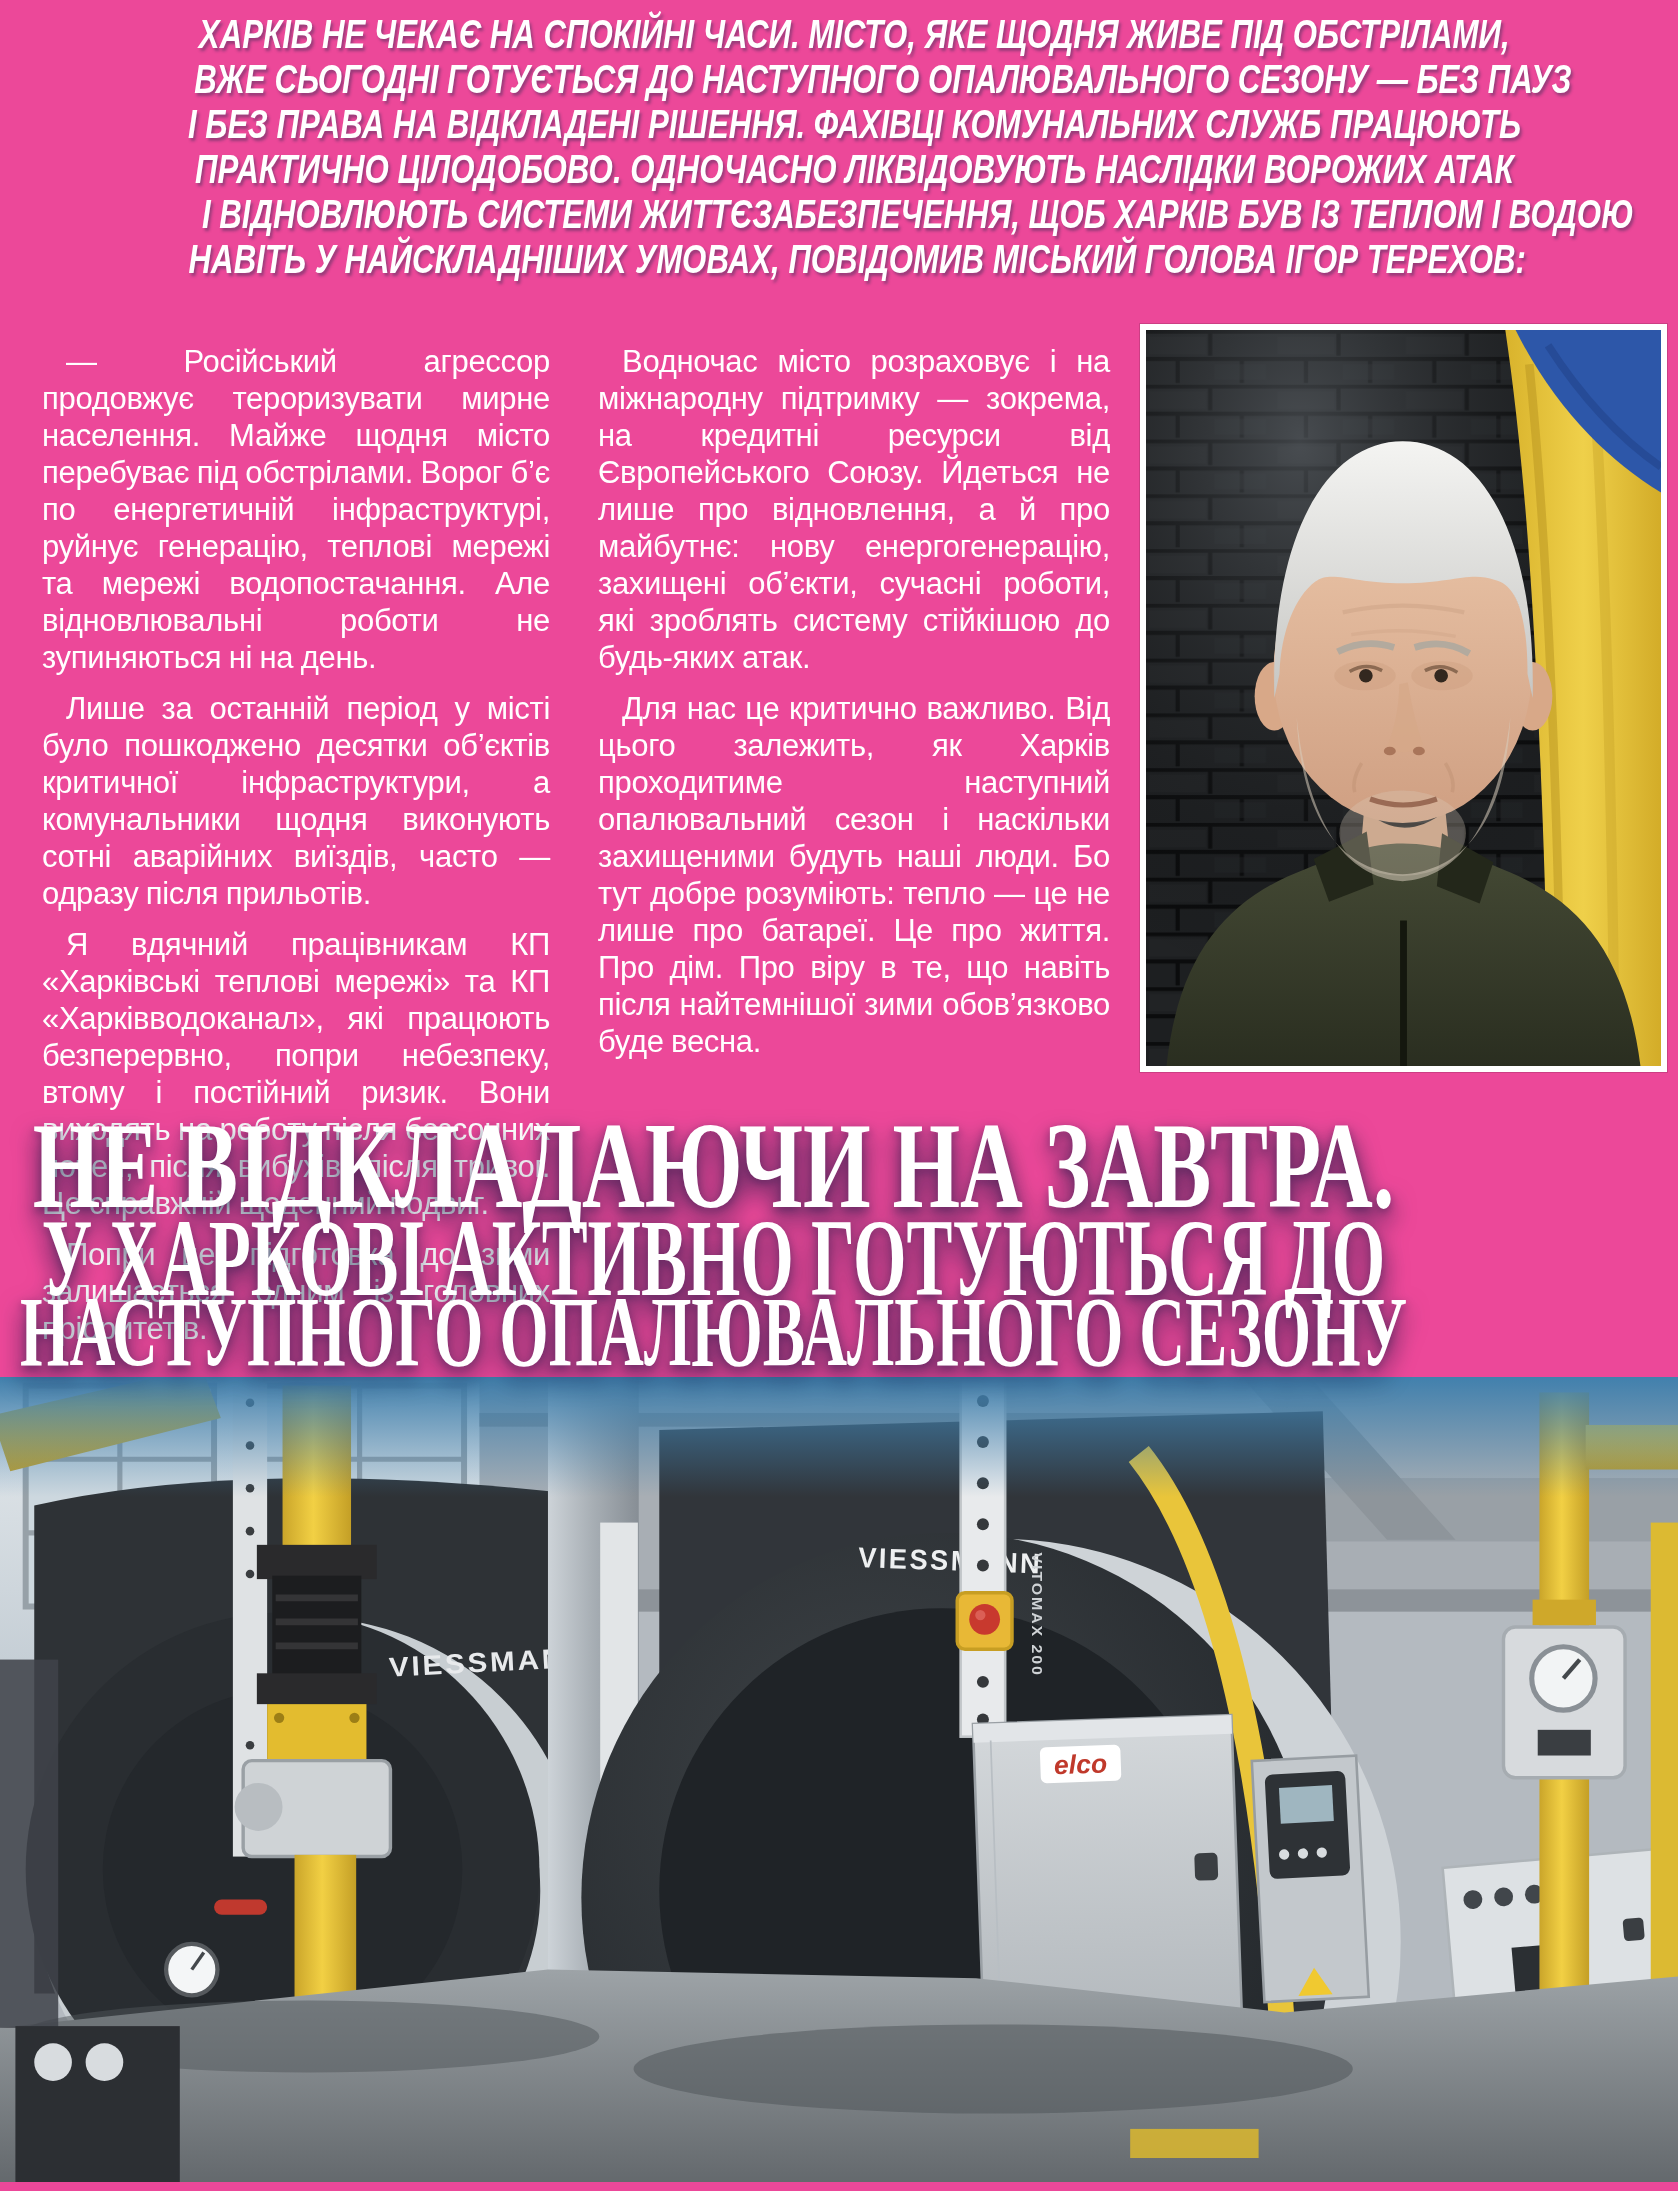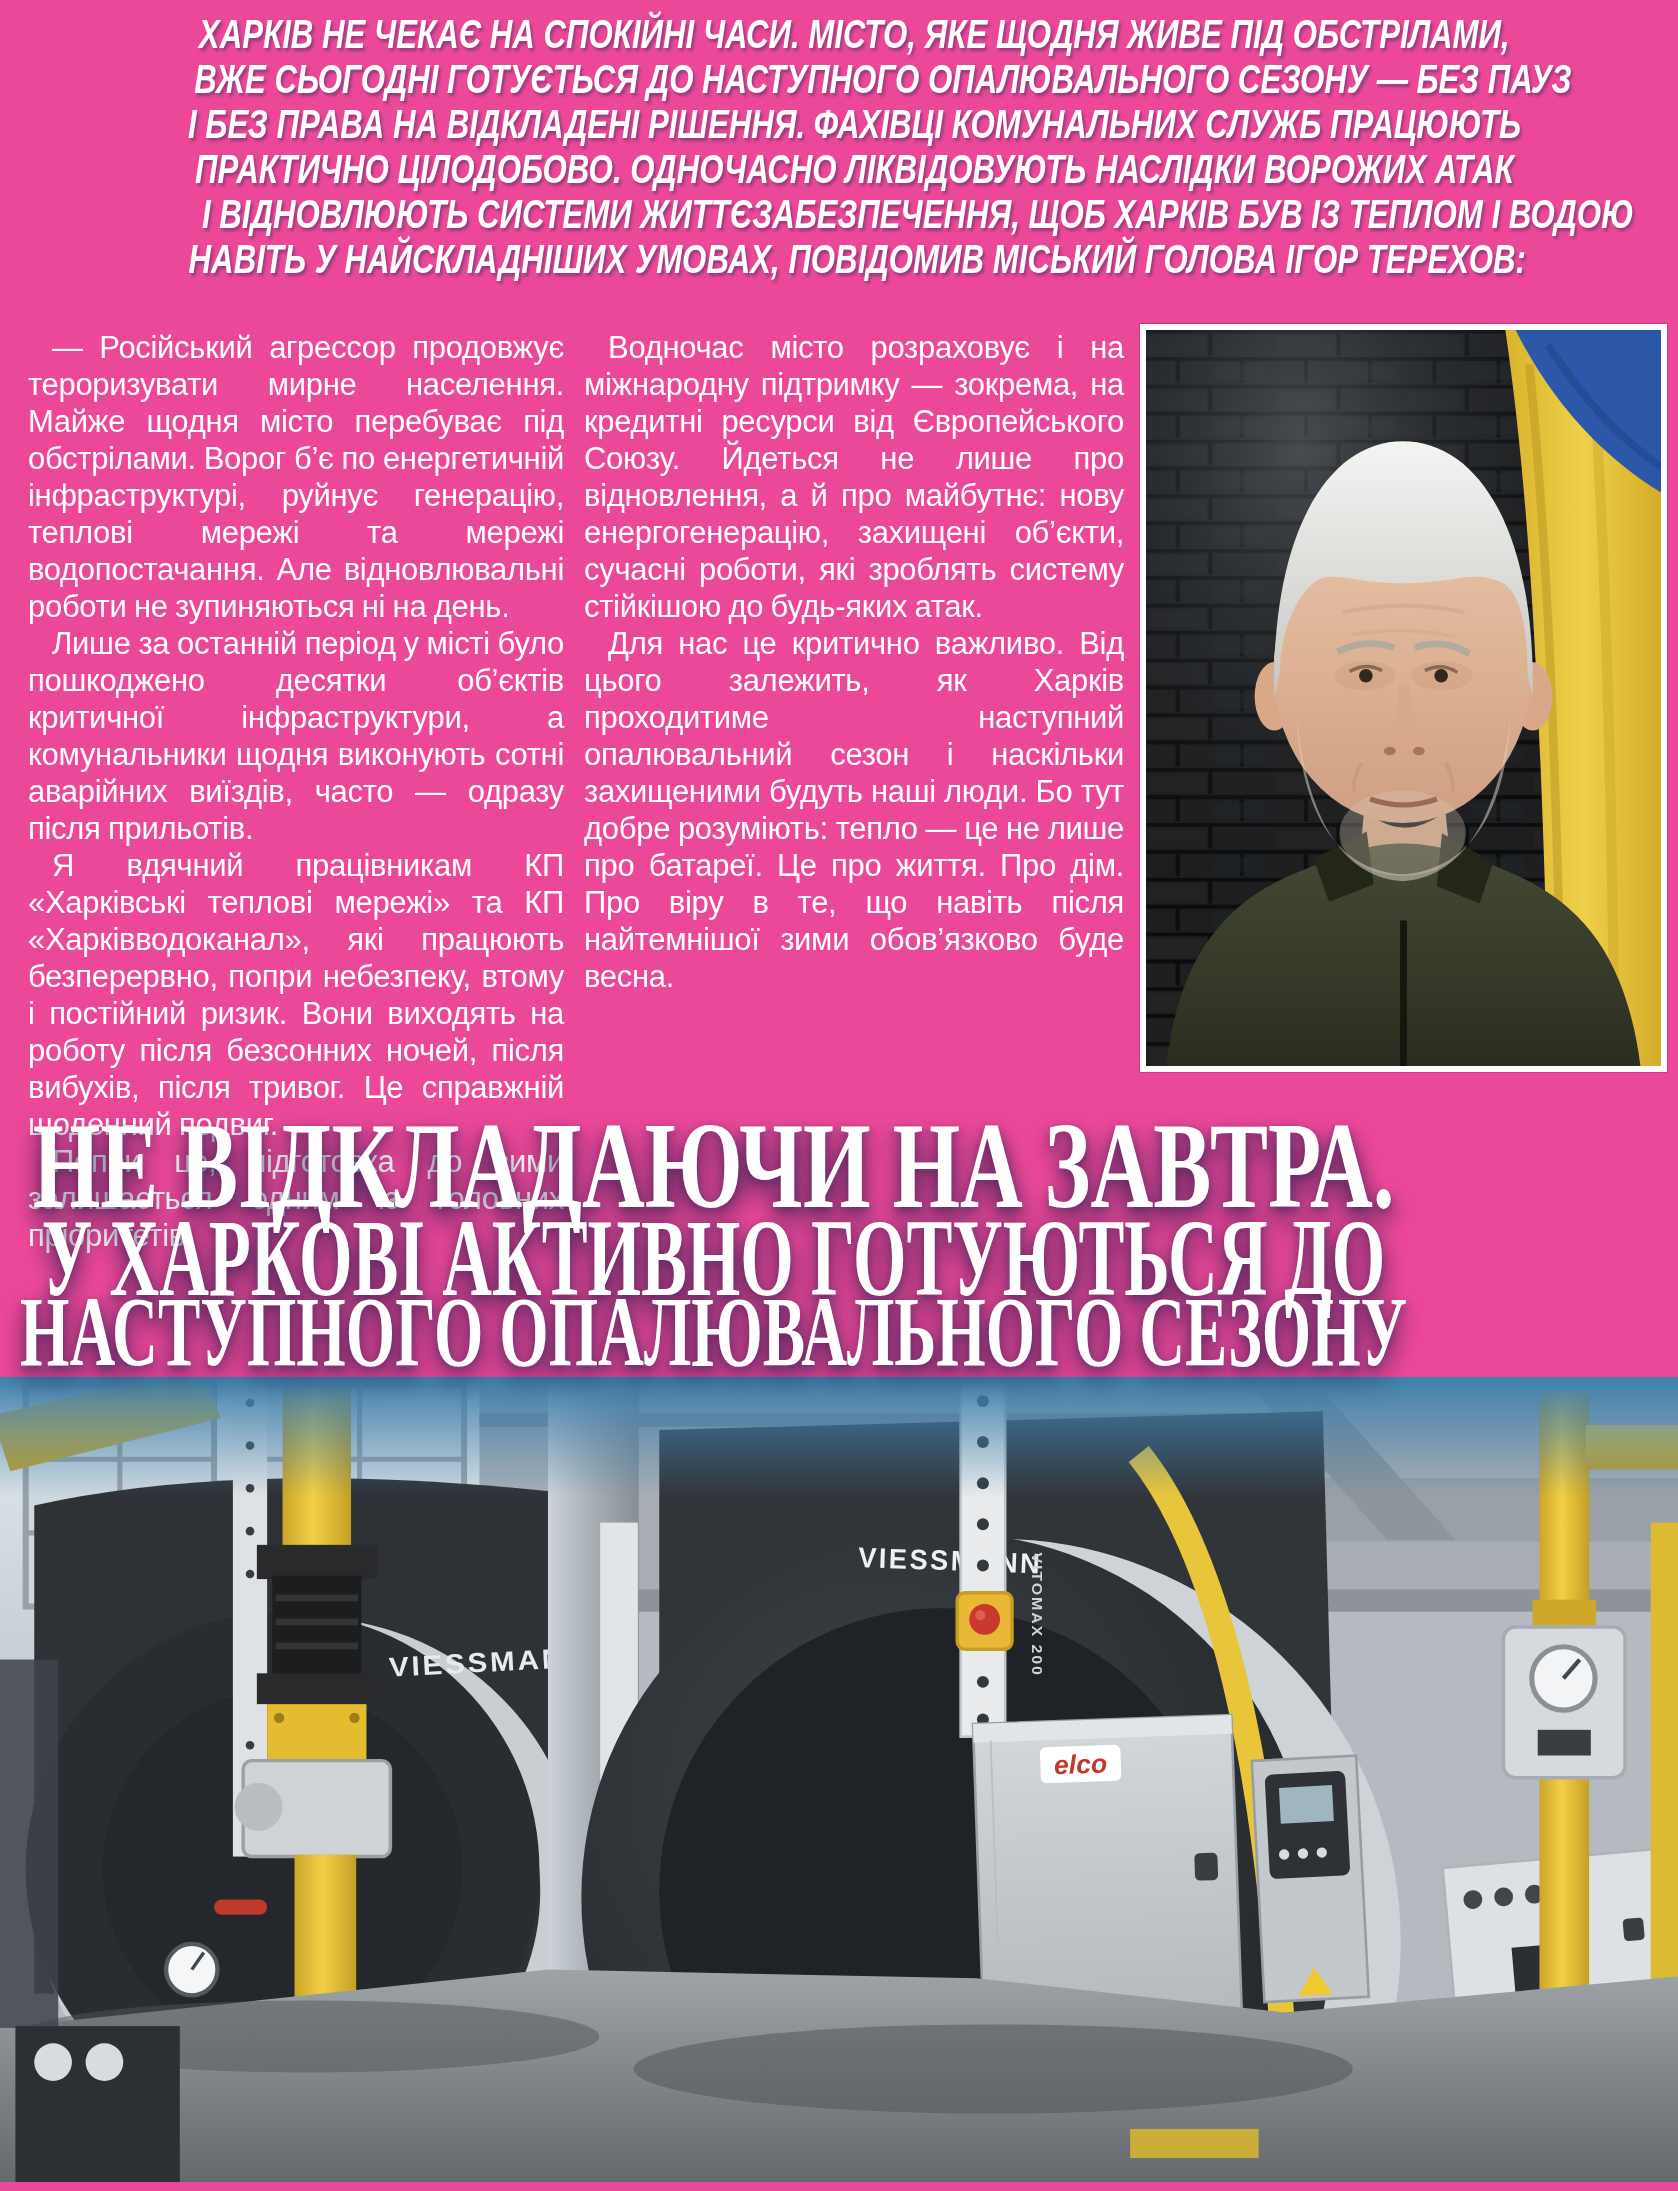--- a/index.html
+++ b/index.html
@@ -9,21 +9,21 @@
   }
   
   .lede{position:absolute;top:12px;left:0;right:0;text-align:center;color:#ffffff;
         font-weight:bold;font-style:italic;z-index:2;}
   .lede-line{height:45px;line-height:45px;font-size:40px;white-space:nowrap;
              text-shadow:2.6px 3.4px 3.4px rgba(15,40,70,.38);}
   .lede-line>span{display:inline-block;transform:scaleX(.78);transform-origin:50% 50%;}
   
   .col{position:absolute;top:329px;color:#ffffff;font-size:31px;line-height:37px;
        text-align:justify;letter-spacing:-0.3px;word-spacing:-0.9px;hyphens:auto;}
-  .col p{margin:0;text-indent:24px;}
+  .col p{margin:14px;text-indent:24px;}
   .col-left{left:28px;width:536px;}
   .col-mid{left:584px;width:540px;}
   .col-mid p.no-indent{text-indent:0;}
   
   .portrait{position:absolute;left:1140px;top:324px;width:515px;height:736px;
             border:6.8px solid #ffffff;background:#17181a;margin:0;z-index:2;
             box-shadow:0 0 0 0.9px rgba(0,0,0,.15);}
   .portrait svg{display:block;width:100%;height:100%;}
   
   .headline{position:absolute;left:0;top:1104px;width:1428px;height:325px;z-index:6;

